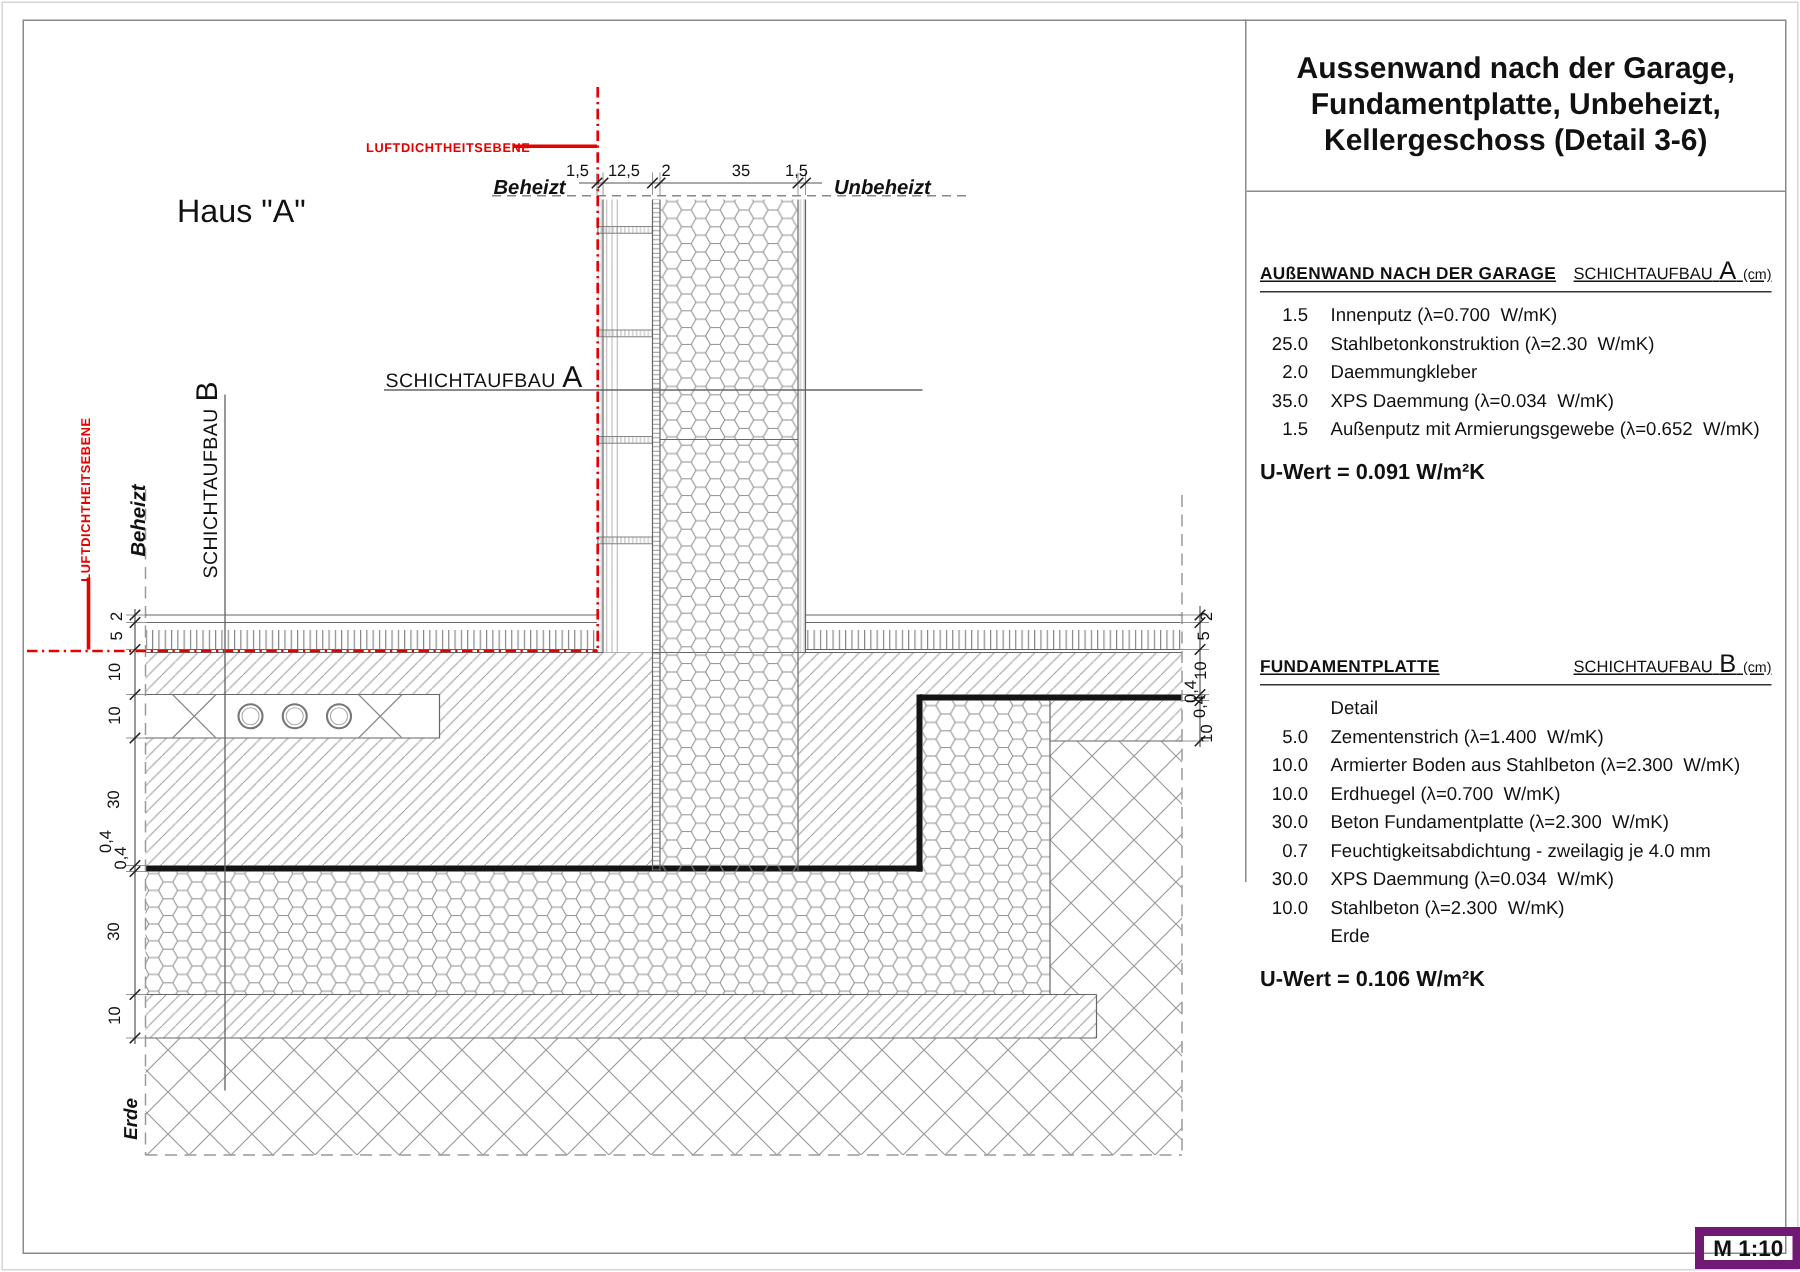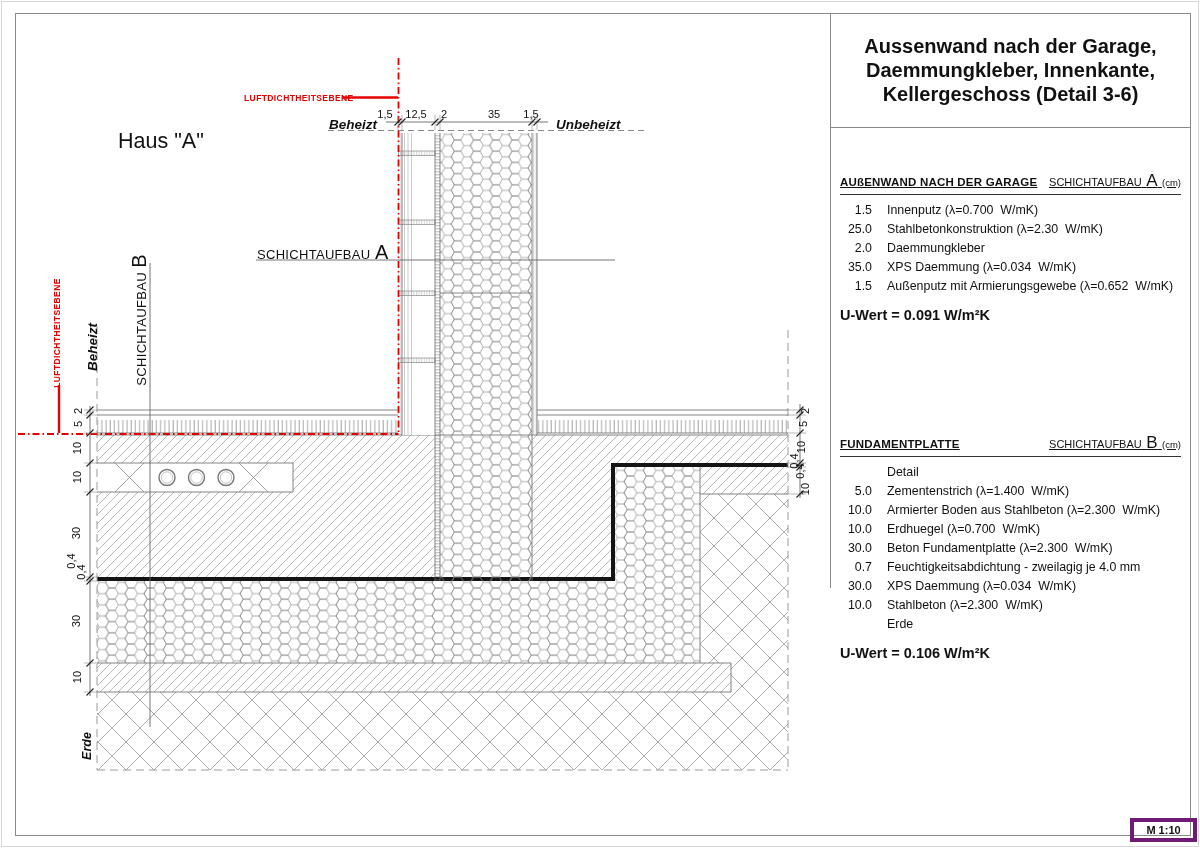--- a/index.html
+++ b/index.html
@@ -28,22 +28,22 @@
             border-bottom:1px solid #333;padding-bottom:3px;text-decoration:underline;}
   .sec-title{font-size:11.5px;font-weight:bold;letter-spacing:.2px;}
   .sch-head-sm{font-size:11px;}
   .sch-head-big{font-size:17px;}
   .sch-unit{font-size:9.5px;margin-top:18px;}
   .rows{margin-top:6px;}
   .prow{display:flex;line-height:19px;align-items:center;}
   .pval{width:32px;text-align:right;font-size:12.4px;flex:none;}
   .ptxt{margin-left:15px;font-size:12.4px;white-space:pre;}
   .uwert{font-size:14.5px;font-weight:bold;margin-top:11px;}
-  .mbox{position:absolute;left:1130px;top:818px;width:59px;height:16px;border:4px solid #701a75;
-        display:flex;align-items:center;justify-content:center;font-size:11px;font-weight:bold;}
+  .mbox{position:absolute;left:1130px;top:818px;width:59px;height:16px;border:6px solid #701a75;
+        display:flex;align-items:center;justify-content:center;font-size:15px;font-weight:bold;}
 </style>
 </head>
 <body>
 
 <div class="abs outer-frame"></div>
 <div class="abs sheet-frame"></div>
 
 <svg class="abs" style="left:0;top:0" width="1200" height="848" viewBox="0 0 1200 848">
   <defs>
     <pattern id="hex" width="24" height="14" patternUnits="userSpaceOnUse" patternTransform="scale(0.8)">
@@ -251,21 +251,21 @@
 <span class="vdim" style="left:805px;top:411px">2</span>
 <span class="vdim" style="left:803px;top:424px">5</span>
 <span class="vdim" style="left:801px;top:447px">10</span>
 <span class="vdim" style="left:794px;top:461px">0,4</span>
 <span class="vdim" style="left:800px;top:471px">0,4</span>
 <span class="vdim" style="left:805px;top:489px">10</span>
 
 <div class="panel">
   <div class="title-box">
     <div class="title-line">Aussenwand nach der Garage,</div>
-    <div class="title-line">Daemmungkleber, Innenkante,</div>
+    <div class="title-line">Fundamentplatte, Unbeheizt,</div>
     <div class="title-line">Kellergeschoss (Detail 3-6)</div>
   </div>
 
   <div class="sec" style="top:158px">
     <div class="sec-head">
       <span class="sec-title">AUßENWAND NACH DER GARAGE</span>
       <span>
         <span class="sch-head-sm">SCHICHTAUFBAU</span>
         <span class="sch-head-big">A</span>
         <span class="sch-unit">(cm)</span>

